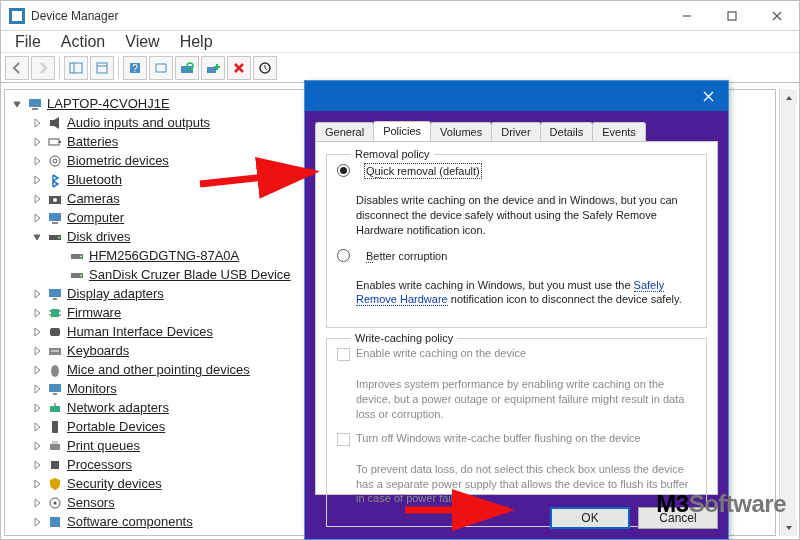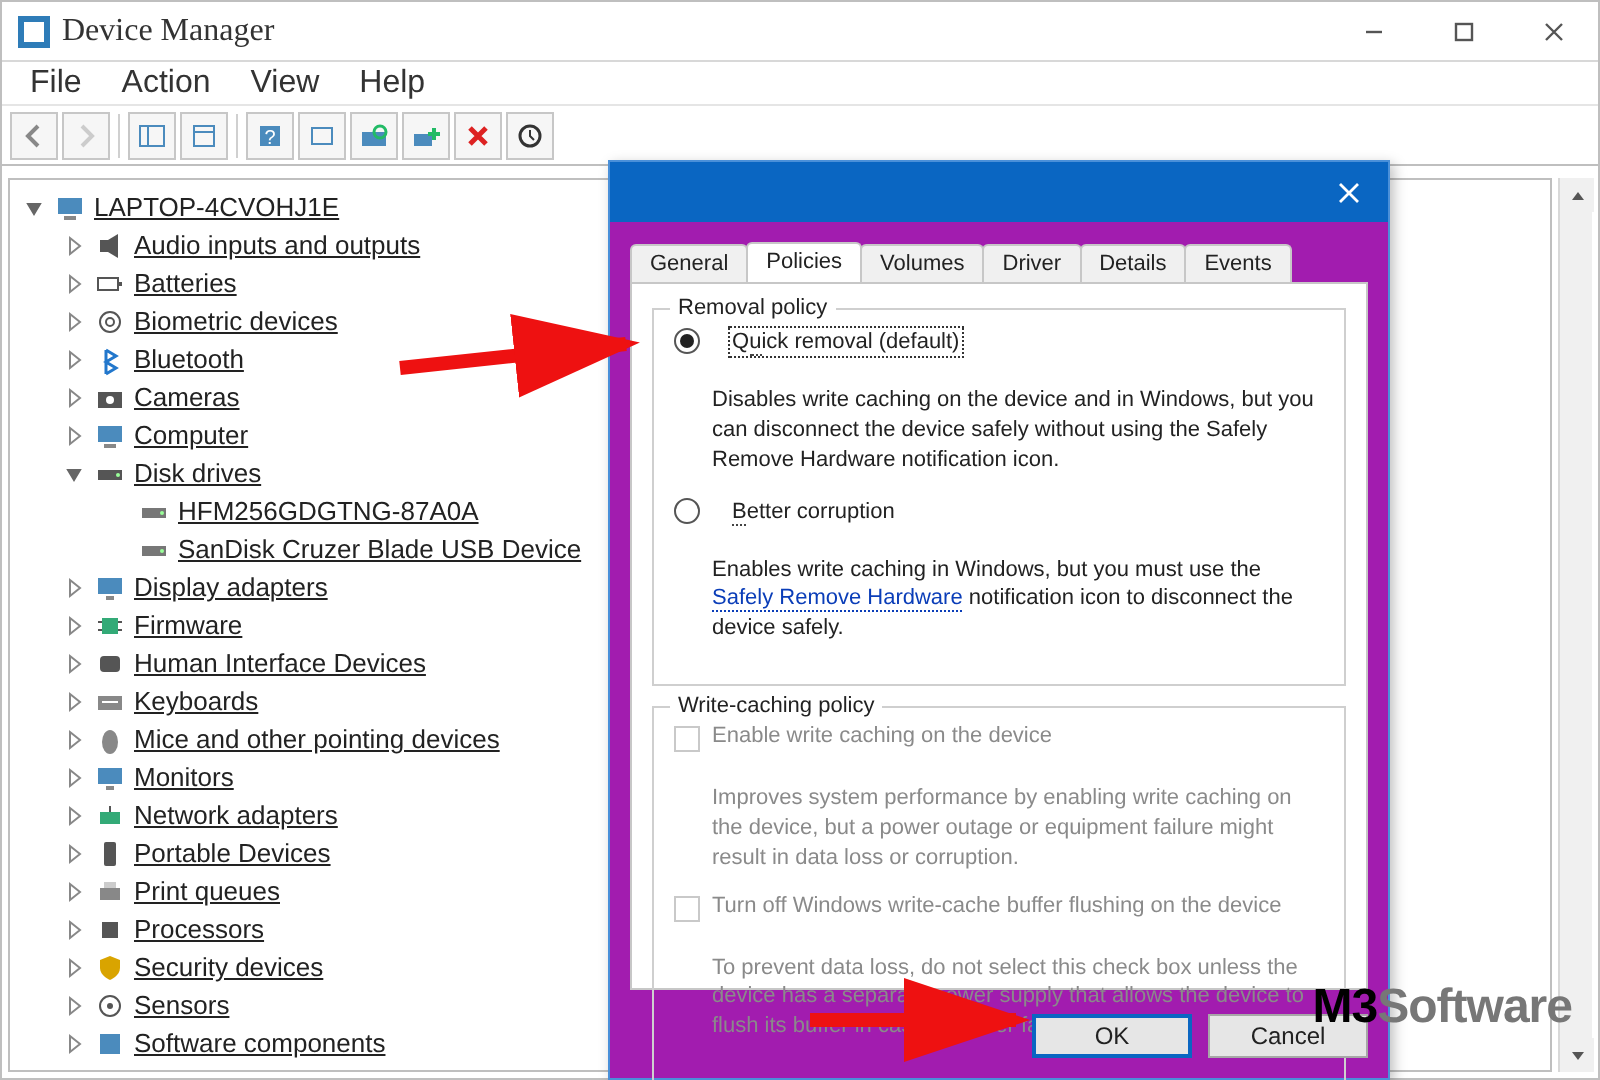--- a/index.html
+++ b/index.html
@@ -3,21 +3,21 @@
 <meta charset="utf-8">
 <style>
   * { box-sizing: border-box; font-family: "Segoe UI", Tahoma, sans-serif; }
   body { margin:0; width:800px; height:540px; overflow:hidden; background:#fff; position:relative; }
 
   
   .dm-window { position:absolute; left:0; top:0; width:800px; height:540px; background:#fff; border:1px solid #bfbfbf; }
   .dm-titlebar { height:30px; display:flex; align-items:center; border-bottom:1px solid #d8d8d8; }
   .dm-titlebar .title-icon { width:16px; height:16px; margin:0 6px 0 8px; background:#2e7cb8; position:relative; }
   .dm-titlebar .title-icon::after { content:""; position:absolute; inset:3px; background:#fff; }
-  .dm-title { font-size:16px; color:#333; flex:0 0 auto;font-family:Liberation Serif, serif; }
+  .dm-title { font-size:12px; color:#333; flex:0 0 auto; }
   .dm-titlebar .spacer { flex:1; }
   .dm-winbtns { display:flex; height:100%; }
   .dm-winbtn { width:45px; display:flex; align-items:center; justify-content:center; font-size:14px; color:#555; }
   .dm-winbtn.close { width:45px; }
   .dm-winbtn svg { width:10px; height:10px; stroke:#555; stroke-width:1.2; fill:none; }
 
   .dm-menubar { height:22px; display:flex; align-items:center; padding:0 4px; font-size:16px; color:#333; border-bottom:1px solid #e5e5e5; }
   .dm-menuitem { padding:2px 10px; }
 
   .dm-toolbar { height:30px; display:flex; align-items:center; padding:0 4px; border-bottom:1px solid #bfbfbf; gap:2px; }
@@ -35,33 +35,33 @@
   .node-icon { width:16px; height:16px; flex:0 0 16px; display:flex; align-items:center; justify-content:center; }
   .node-icon svg { width:16px; height:16px; }
   .node-label { white-space:nowrap;text-decoration:underline; }
 
   .vscroll { width:17px; background:#f0f0f0; border-left:1px solid #d8d8d8; margin:3px 3px 3px 0; position:relative; }
   .vscroll .arrow { position:absolute; left:0; width:17px; height:17px; display:flex; align-items:center; justify-content:center; background:#f0f0f0; }
   .vscroll .arrow.top{ top:0; } .vscroll .arrow.bot{ bottom:0; }
   .vscroll .arrow svg{ width:8px; height:8px; fill:#555; }
 
   
-  .props { position:absolute; left:304px; top:80px; width:391px; height:460px; background:#a21caf; border:1px solid #4a90d9; box-shadow:2px 2px 6px rgba(0,0,0,.25); }
+  .props { position:absolute; left:304px; top:80px; width:425px; height:460px; background:#4c1d95; border:1px solid #4a90d9; box-shadow:2px 2px 6px rgba(0,0,0,.25); }
   .props-titlebar { height:30px; background:#0a66c2; display:flex; align-items:center; justify-content:flex-end; }
   .props-close { width:40px; height:100%; display:flex; align-items:center; justify-content:center; }
   .props-close svg { width:11px; height:11px; stroke:#fff; stroke-width:1.4; fill:none; }
   .props-body { position:absolute; top:30px; left:0; right:0; bottom:0; padding:8px 10px 10px 10px; font-size:11px; color:#222; }
 
   .tabs { display:flex; align-items:flex-end; height:22px; }
   .tab { border:1px solid #c7c7c7; border-bottom:none; padding:3px 9px; background:#f0f0f0; font-size:11px; margin-right:-1px; position:relative; border-radius:3px 3px 0 0; }
   .tab.active { background:#fff; z-index:1; padding-bottom:4px; }
   .tab-panel { border:1px solid #c7c7c7; background:#fff; height:354px; padding:8px 10px; position:relative; }
 
   .fieldset { border:1px solid #cfcfcf; margin:4px 0 10px 0; padding:8px 10px 10px 10px; position:relative; }
-  .fieldset .legend { position:absolute; top:-7px; left:8px; background:#fff; padding:0 4px; font-size:11px; }
+  .fieldset .legend { position:absolute; top:-7px; left:24px; background:#fff; padding:0 4px; font-size:11px; }
 
   .radio-row { display:flex; align-items:flex-end; gap:16px; margin-bottom:2px; }
   .radio { width:13px; height:13px; border:1px solid #555; border-radius:50%; margin-top:1px; flex:0 0 13px; position:relative; }
   .radio.checked::after { content:""; position:absolute; left:2px; top:2px; width:7px; height:7px; border-radius:50%; background:#222; }
   .check { width:13px; height:13px; border:1px solid #c9c9c9; margin-top:1px; flex:0 0 13px; background:#fff; }
   .opt-label { font-size:11px; }
   .opt-label .dotted { border-bottom:1px dotted #444; }
   .selected-focus { outline:1px dotted #333; outline-offset:1px; }
   .opt-desc { font-size:11px; color:#222; margin:16px 0 10px 19px; line-height:1.35; }
   .opt-desc.disabled { color:#8a8a8a; }

